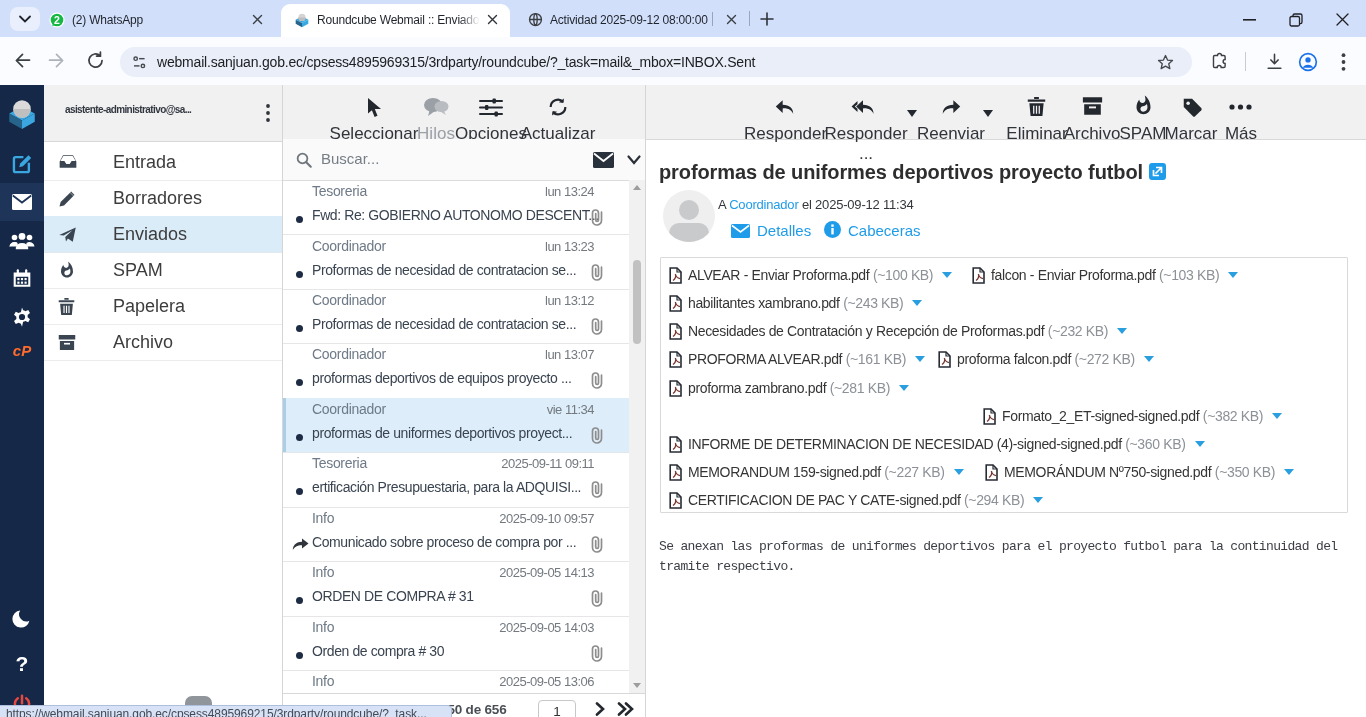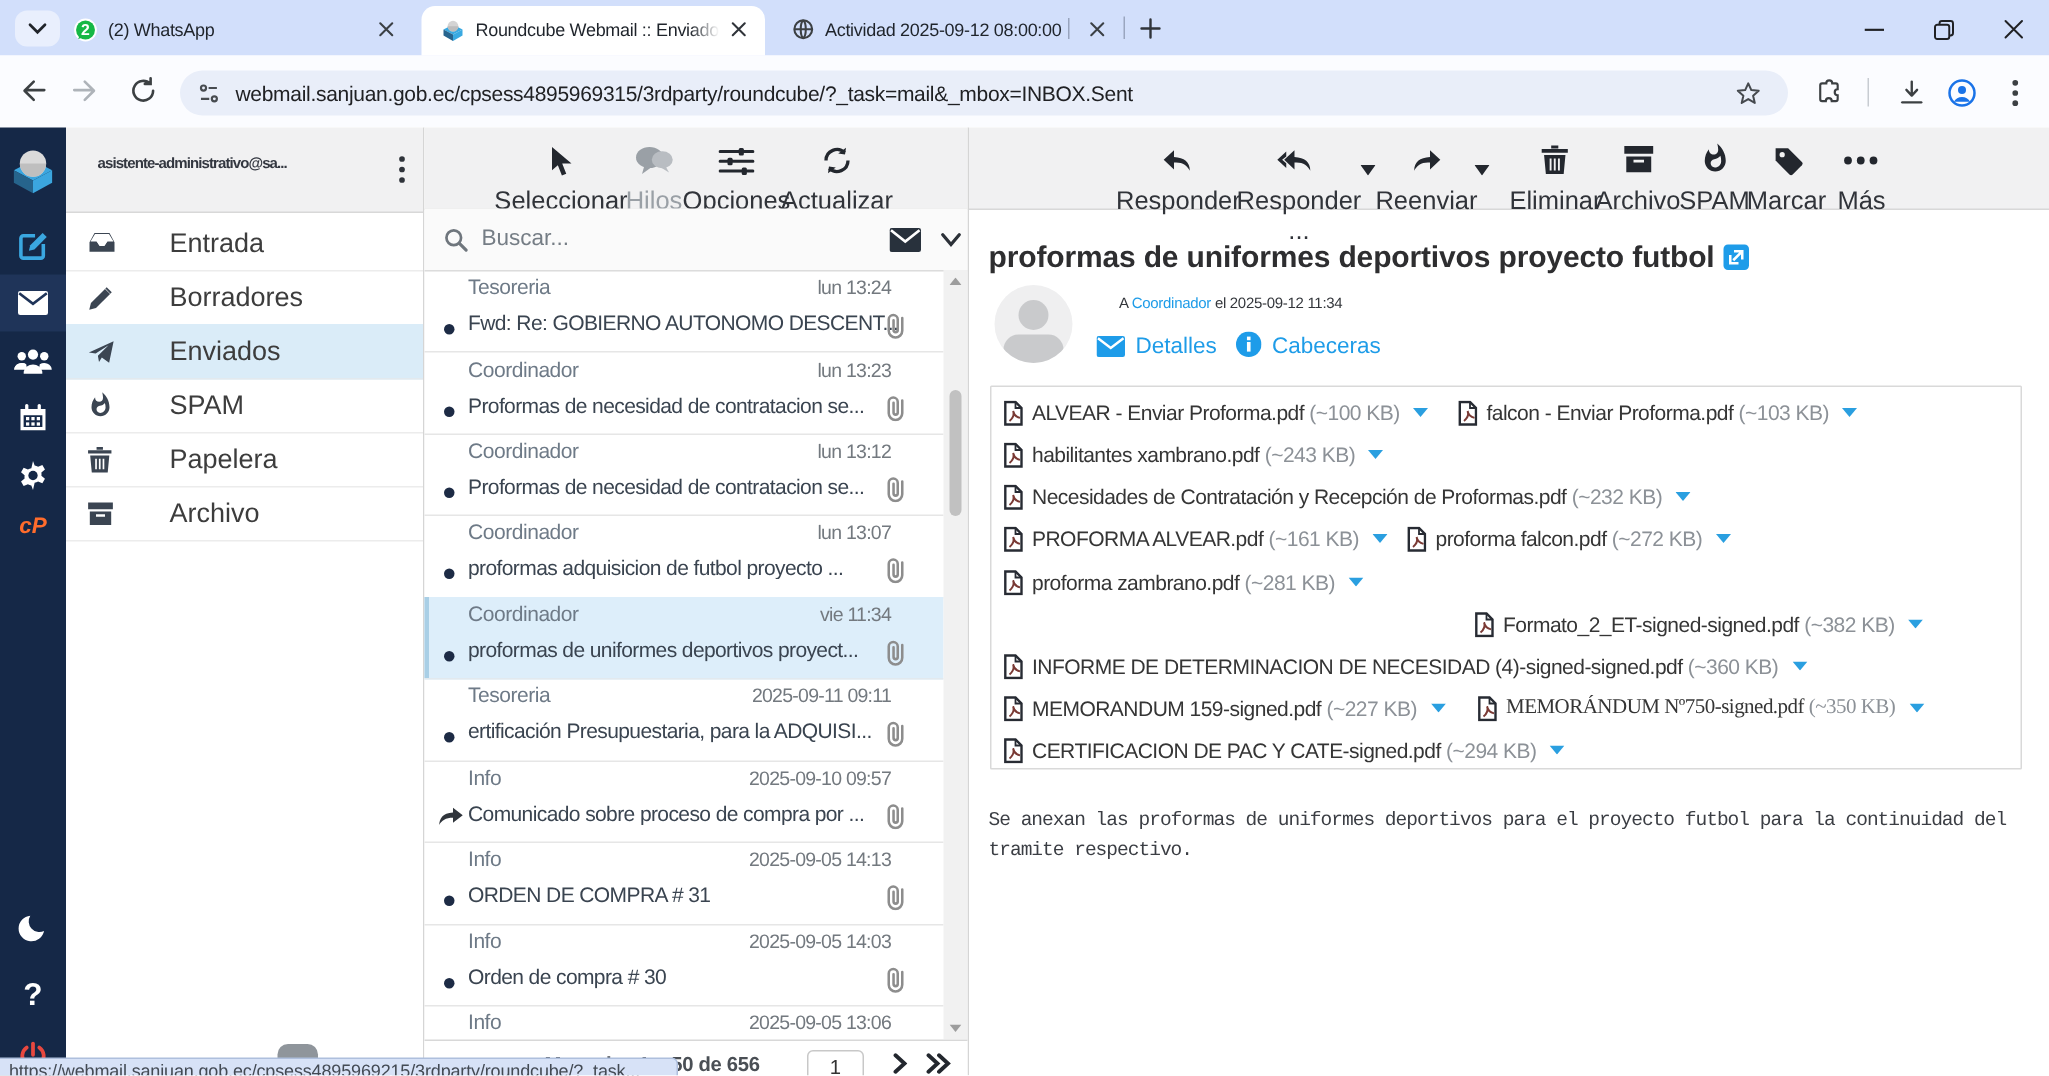--- a/index.html
+++ b/index.html
@@ -334,21 +334,21 @@
       <div class="dot"></div>
         <div class="row-subj">Proformas de necesidad de contratacion se...</div>
       <svg class="clip" width="16" height="18" viewBox="0 0 16 18">
           <path d="M12.5 4 v8.5 a4.5 4.5 0 0 1 -9 0 V5 a3 3 0 0 1 6 0 v7 a1.4 1.4 0 0 1 -2.8 0 V5.5" fill="none" stroke="#8d8d8d" stroke-width="1.7" stroke-linecap="round"></path>
         </svg>
     </div>
     <div class="mrow abs" style="left:0;top:258px;width:346px;height:55px;border-bottom:1px solid #e6e6e6;">
       <div class="row-sender">Coordinador</div>
         <div class="row-date">lun 13:07</div>
       <div class="dot"></div>
-        <div class="row-subj">proformas adquisicion de futbol proyecto ...</div>
+        <div class="row-subj">proformas deportivos de equipos proyecto ...</div>
       <svg class="clip" width="16" height="18" viewBox="0 0 16 18">
           <path d="M12.5 4 v8.5 a4.5 4.5 0 0 1 -9 0 V5 a3 3 0 0 1 6 0 v7 a1.4 1.4 0 0 1 -2.8 0 V5.5" fill="none" stroke="#8d8d8d" stroke-width="1.7" stroke-linecap="round"></path>
         </svg>
     </div>
     <div class="mrow abs" style="left:0;top:313px;width:346px;height:54px;background:#ddeefa;border-bottom:1px solid #e2e9ee;">
       <div class="abs" style="left:0;top:0;width:3px;height:54px;background:#a9cfe6;"></div>
       <div class="row-sender">Coordinador</div>
         <div class="row-date">vie 11:34</div>
       <div class="dot"></div>
         <div class="row-subj">proformas de uniformes deportivos proyect...</div>
@@ -485,21 +485,21 @@
           <path d="M4 1.5 H9.5 V7 M9.5 1.5 L3.5 7.5" stroke="#fff" stroke-width="1.7" fill="none"></path>
           <path d="M1.5 4 V9.5 H7" stroke="#fff" stroke-width="1.7" fill="none"></path>
         </svg>
     </div>
 
     <div class="abs" style="left:17px;top:105px;width:52px;height:52px;border-radius:50%;background:#efeff0;overflow:hidden;">
       <div class="abs" style="left:16px;top:10px;width:20px;height:20px;border-radius:50%;background:#c9cacc;"></div>
       <div class="abs" style="left:6px;top:33px;width:40px;height:26px;border-radius:10px 10px 0 0;background:#c9cacc;"></div>
     </div>
 
-    <div class="abs" style="left:100px;top:112px;font-size:10px;letter-spacing:-0.2px;color:#33363b;">A <span class="blue">Coordinador</span> el 2025-09-12 11:34</div>
+    <div class="abs" style="left:72px;top:112px;font-size:13px;letter-spacing:-0.2px;color:#33363b;">A <span class="blue">Coordinador</span> el 2025-09-12 11:34</div>
     <svg class="abs" style="left:85px;top:139px;" width="19" height="14" viewBox="0 0 19 14">
         <rect width="19" height="14" rx="1.5" fill="#1e9ce9"></rect>
         <path d="M1 1.5 L9.5 8 L18 1.5" fill="none" stroke="#fff" stroke-width="1.6"></path>
       </svg>
     <div class="abs blue" style="left:111px;top:137px;font-size:15px;">Detalles</div>
     <svg class="abs" style="left:178px;top:136px;" width="17" height="17" viewBox="0 0 17 17">
         <circle cx="8.5" cy="8.5" r="8.5" fill="#1e9ce9"></circle>
         <rect x="7.3" y="3.4" width="2.4" height="2.4" fill="#fff"></rect>
         <rect x="7.3" y="7" width="2.4" height="6.4" fill="#fff"></rect>
       </svg>
@@ -619,21 +619,21 @@
             <path d="M1.2 1 H8 L12 5 V16 H1.2 Z" fill="none" stroke="#272b33" stroke-width="1.6"></path>
             <path d="M8 1 V5 H12 " fill="none" stroke="#272b33" stroke-width="1.2"></path>
             <path d="M6.4 7 c0.9 2.6 0.1 4.6 -2.4 6.6 M6.4 7 c0.5 2.6 2.1 4 4.6 4.6" fill="none" stroke="#7a3a35" stroke-width="1.3"></path>
           </svg>
           <span class="att-name">MEMORANDUM 159-signed.pdf&nbsp;</span>
           <span class="att-size">(~227 KB)</span>
           <svg class="car" width="10" height="6" viewBox="0 0 10 6">
             <path d="M0 0 H10 L5 6 Z" fill="#2a9fe0"></path>
           </svg>
         </div>
-      <div class="att" style="left:324px;top:203px;font-family:Liberation Serif, serif;">
+      <div class="att" style="left:324px;top:203px;">
           <svg class="pdfi" width="13" height="17" viewBox="0 0 13 17">
             <path d="M1.2 1 H8 L12 5 V16 H1.2 Z" fill="none" stroke="#272b33" stroke-width="1.6"></path>
             <path d="M8 1 V5 H12 " fill="none" stroke="#272b33" stroke-width="1.2"></path>
             <path d="M6.4 7 c0.9 2.6 0.1 4.6 -2.4 6.6 M6.4 7 c0.5 2.6 2.1 4 4.6 4.6" fill="none" stroke="#7a3a35" stroke-width="1.3"></path>
           </svg>
           <span class="att-name">MEMORÁNDUM Nº750-signed.pdf&nbsp;</span>
           <span class="att-size">(~350 KB)</span>
           <svg class="car" width="10" height="6" viewBox="0 0 10 6">
             <path d="M0 0 H10 L5 6 Z" fill="#2a9fe0"></path>
           </svg>

